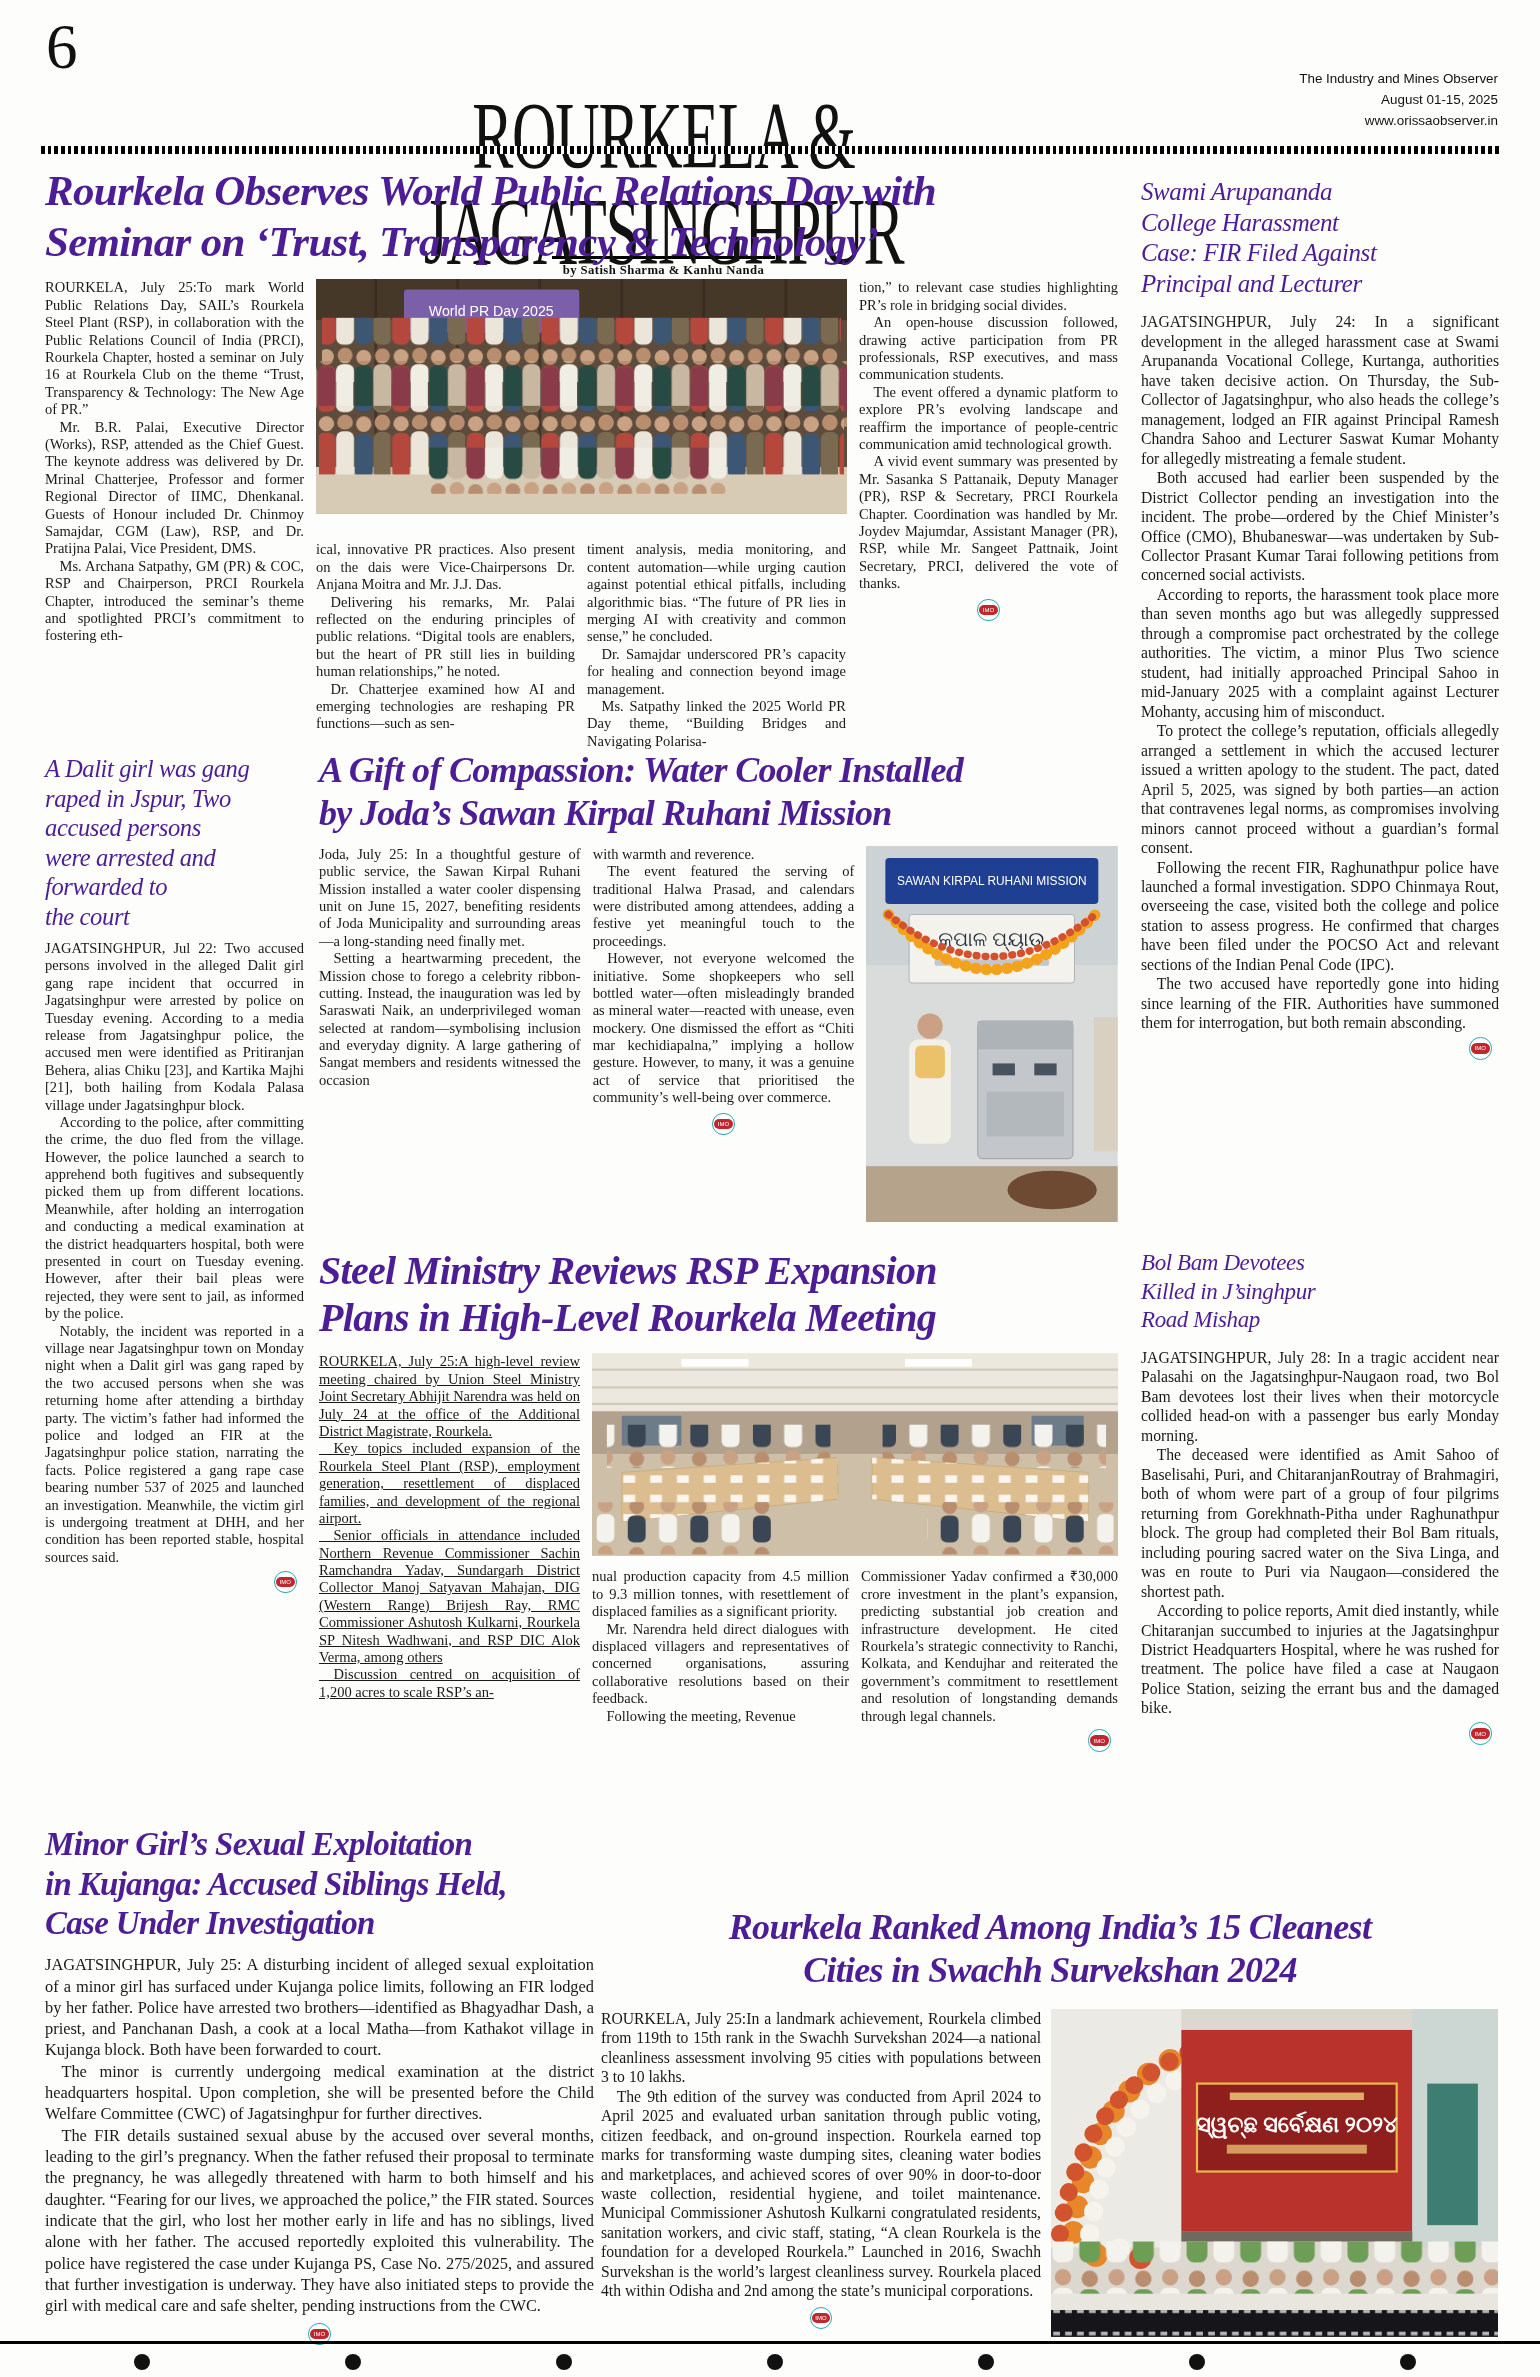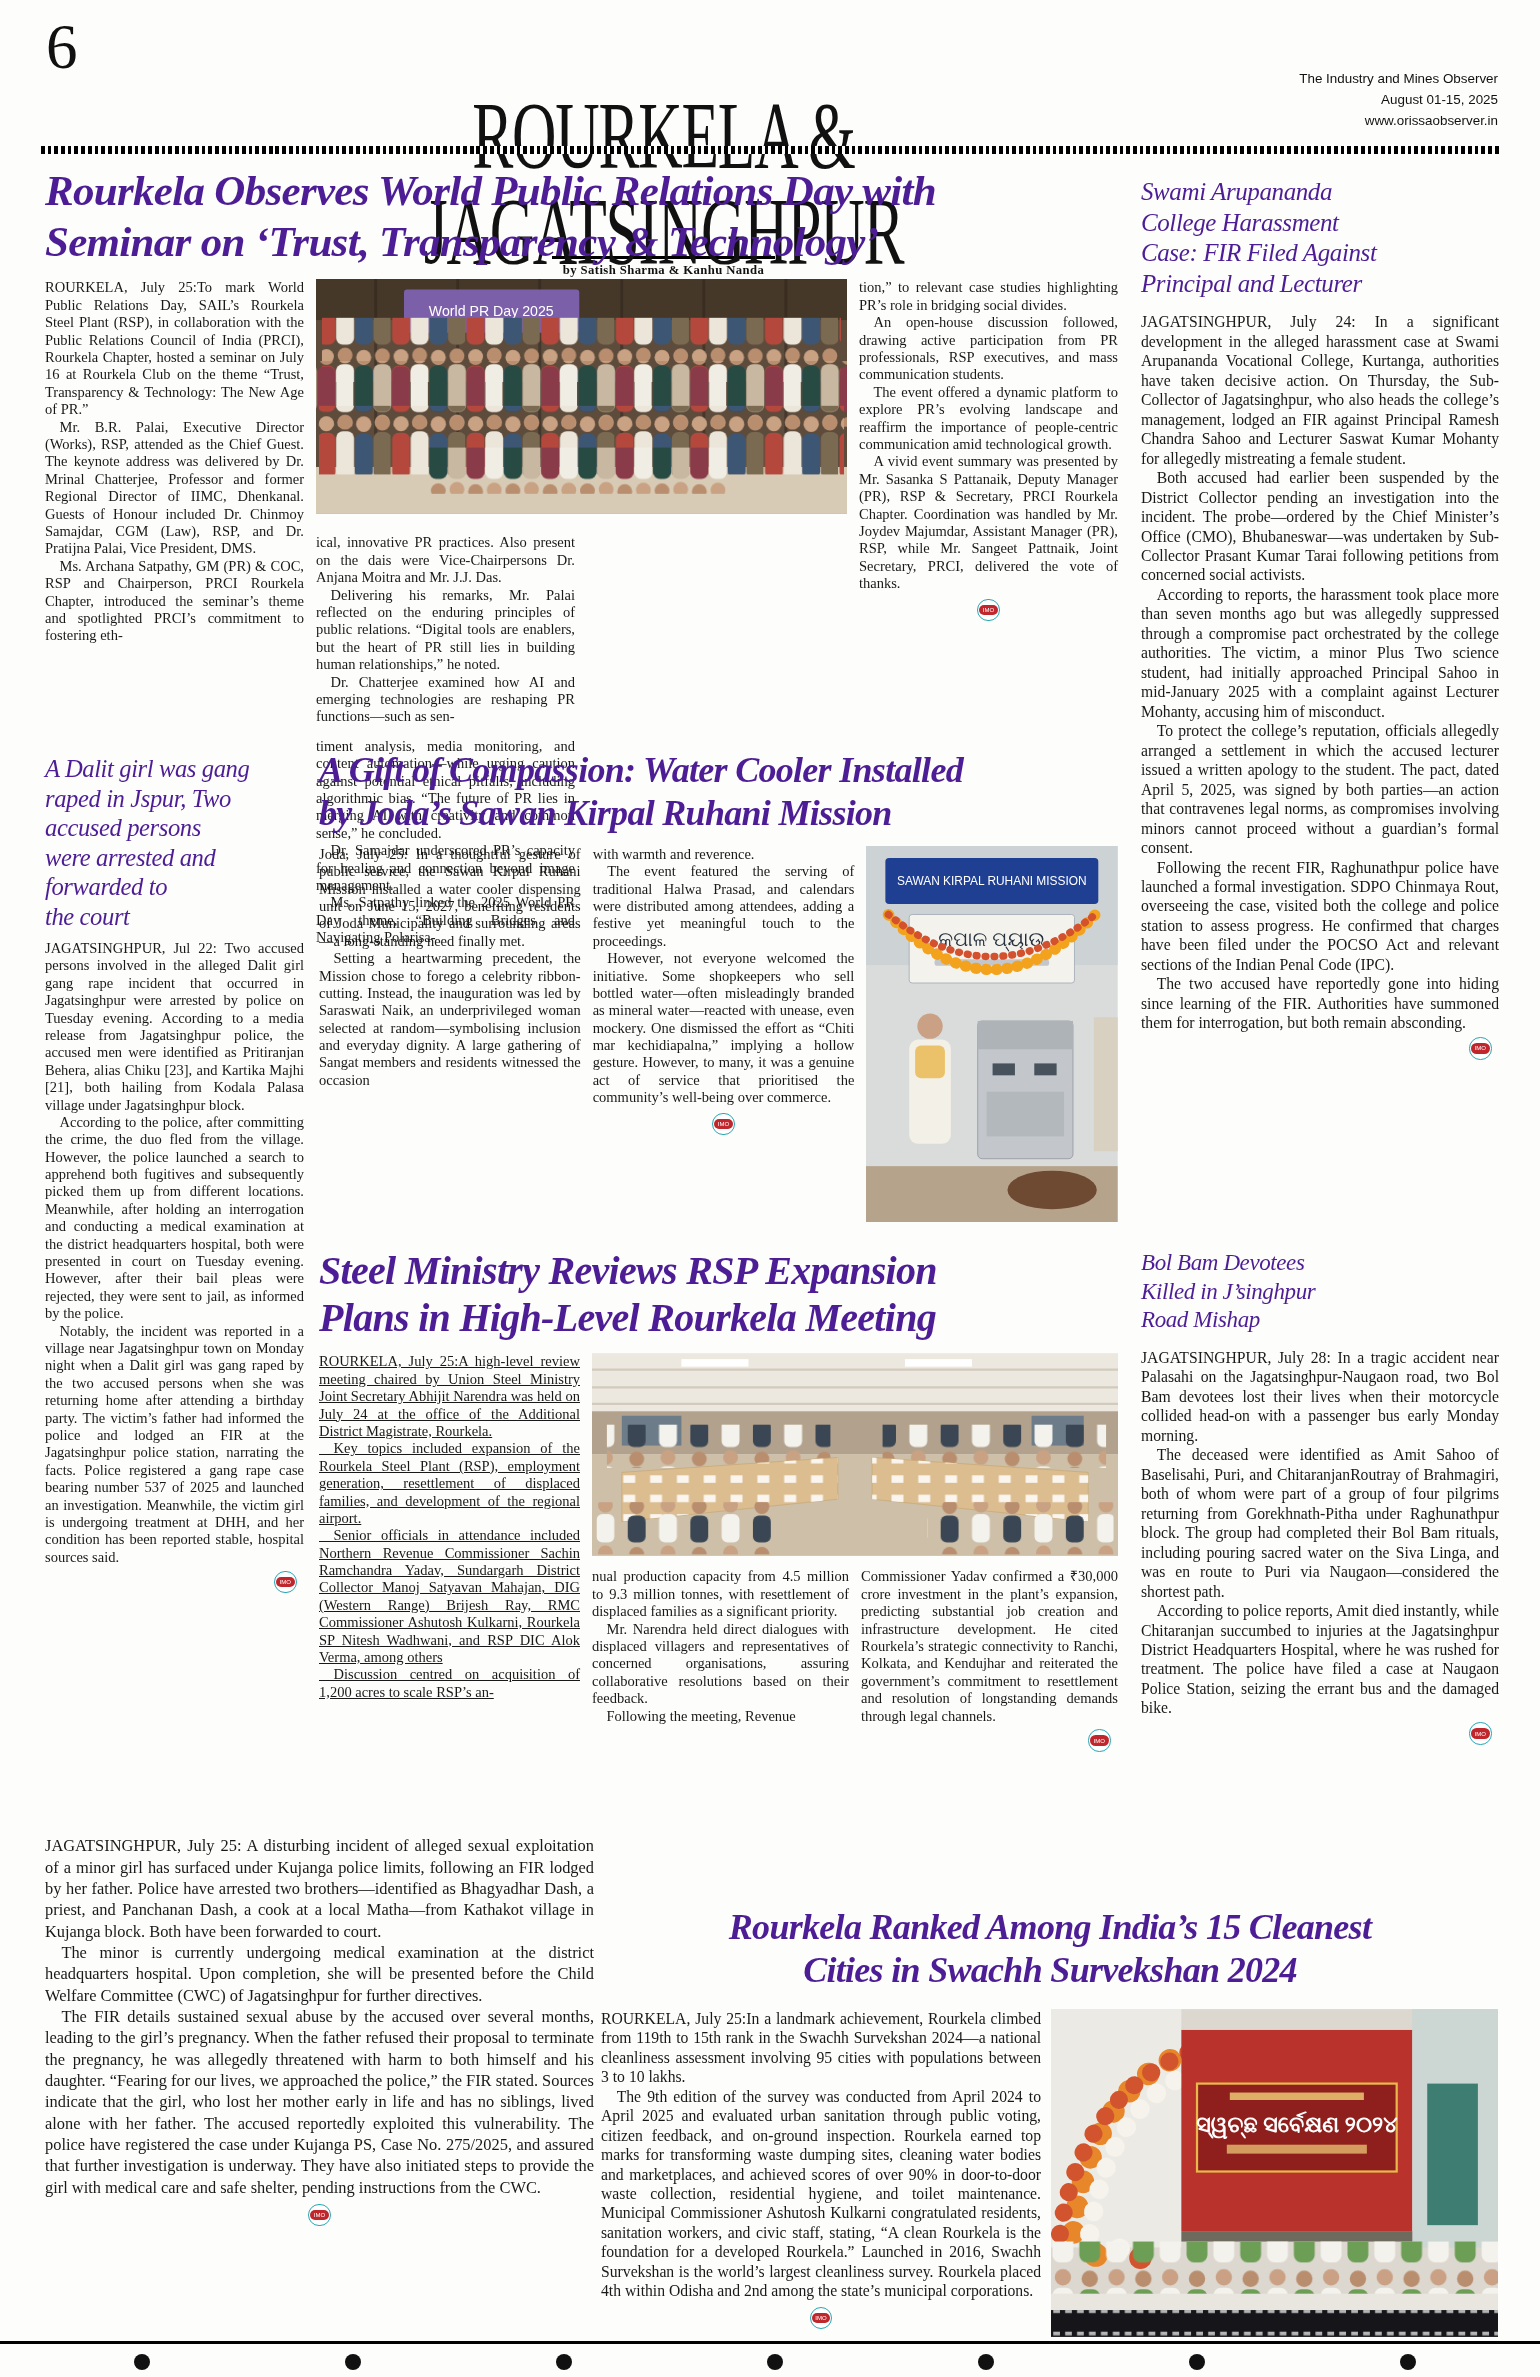--- a/index.html
+++ b/index.html
@@ -99,21 +99,21 @@
               <line x1="630" y1="0" x2="630" y2="240"></line>
           </g>
           <rect y="252" width="712" height="63" fill="#d8cbb5"></rect>
           <rect x="118" y="14" width="235" height="58" rx="4" fill="#7b5fa8"></rect>
           <text x="235" y="50" text-anchor="middle" fill="#fff" font-size="19" font-family="Liberation Sans,sans-serif">World PR Day 2025</text>
           <rect x="8" y="52" width="696" height="86" fill="url(#pA)"></rect>
           <rect x="0" y="110" width="712" height="88" fill="url(#pB)"></rect>
           <rect x="4" y="170" width="704" height="92" fill="url(#pA)"></rect>
           <rect x="150" y="226" width="400" height="62" fill="url(#pB)"></rect>
         </svg>
-        <div class="row gap16" style="margin-top:20px;flex-direction:column;">
+        <div class="row gap16" style="margin-top:27px;">
           <div class="body b19" style="width:259px;">ical, innovative PR practices. Also present on the dais were Vice-Chairpersons Dr. Anjana Moitra and Mr. J.J. Das.
  Delivering his remarks, Mr. Palai reflected on the enduring principles of public relations. “Digital tools are enablers, but the heart of PR still lies in building human relationships,” he noted.
  Dr. Chatterjee examined how AI and emerging technologies are reshaping PR functions—such as sen-</div>
           <div class="body b19" style="width:259px;">timent analysis, media monitoring, and content automation—while urging caution against potential ethical pitfalls, including algorithmic bias. “The future of PR lies in merging AI with creativity and common sense,” he concluded.
  Dr. Samajdar underscored PR’s capacity for healing and connection beyond image management.
  Ms. Satpathy linked the 2025 World PR Day theme, “Building Bridges and Navigating Polarisa-</div>
         </div>
       </div>
       <div style="width:259px;">
         <div class="body b19">tion,” to relevant case studies highlighting PR’s role in bridging social divides.
@@ -260,20 +260,23 @@
 Road Mishap</h2>
     <div class="body b21" style="margin-top:13.4px;">JAGATSINGHPUR, July 28: In a tragic accident near Palasahi on the Jagatsinghpur-Naugaon road, two Bol Bam devotees lost their lives when their motorcycle collided head-on with a passenger bus early Monday morning.
  The deceased were identified as Amit Sahoo of Baselisahi, Puri, and ChitaranjanRoutray of Brahmagiri, both of whom were part of a group of four pilgrims returning from Gorekhnath-Pitha under Raghunathpur block. The group had completed their Bol Bam rituals, including pouring sacred water on the Siva Linga, and was en route to Puri via Naugaon—considered the shortest path.
  According to police reports, Amit died instantly, while Chitaranjan succumbed to injuries at the Jagatsinghpur District Headquarters Hospital, where he was rushed for treatment. The police have filed a case at Naugaon Police Station, seizing the errant bus and the damaged bike.</div>
     <span class="sigil sig-r">
         <i>IMO</i>
       </span>
   </div>
 
   <div class="abs" style="left:45px;top:1825px;width:549px;">
+    <h2 class="hl hl-b" style="font-size:33px;line-height:1.2;letter-spacing:-0.7px;">Minor Girl’s Sexual Exploitation
+in Kujanga: Accused Siblings Held,
+Case Under Investigation</h2>
     <div class="body b22" style="margin-top:10.4px;">JAGATSINGHPUR, July 25: A disturbing incident of alleged sexual exploitation of a minor girl has surfaced under Kujanga police limits, following an FIR lodged by her father. Police have arrested two brothers—identified as Bhagyadhar Dash, a priest, and Panchanan Dash, a cook at a local Matha—from Kathakot village in Kujanga block. Both have been forwarded to court.
  The minor is currently undergoing medical examination at the district headquarters hospital. Upon completion, she will be presented before the Child Welfare Committee (CWC) of Jagatsinghpur for further directives.
  The FIR details sustained sexual abuse by the accused over several months, leading to the girl’s pregnancy. When the father refused their proposal to terminate the pregnancy, he was allegedly threatened with harm to both himself and his daughter. “Fearing for our lives, we approached the police,” the FIR stated. Sources indicate that the girl, who lost her mother early in life and has no siblings, lived alone with her father. The accused reportedly exploited this vulnerability. The police have registered the case under Kujanga PS, Case No. 275/2025, and assured that further investigation is underway. They have also initiated steps to provide the girl with medical care and safe shelter, pending instructions from the CWC.</div>
     <span class="sigil sig-c">
         <i>IMO</i>
       </span>
   </div>
 
   <div class="abs" style="left:601px;top:1906px;width:898px;">
     <h2 class="hl hl-b" style="font-size:36px;line-height:1.2;text-align:center;letter-spacing:-0.7px;">Rourkela Ranked Among India’s 15 Cleanest

